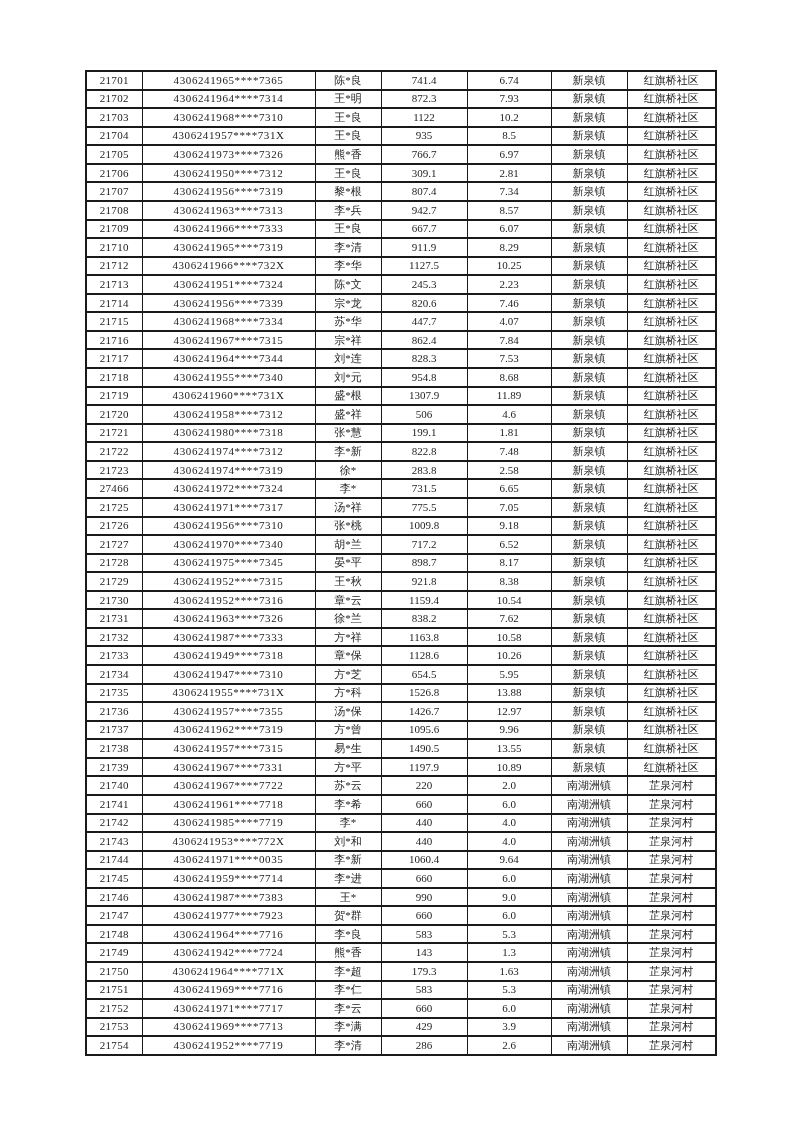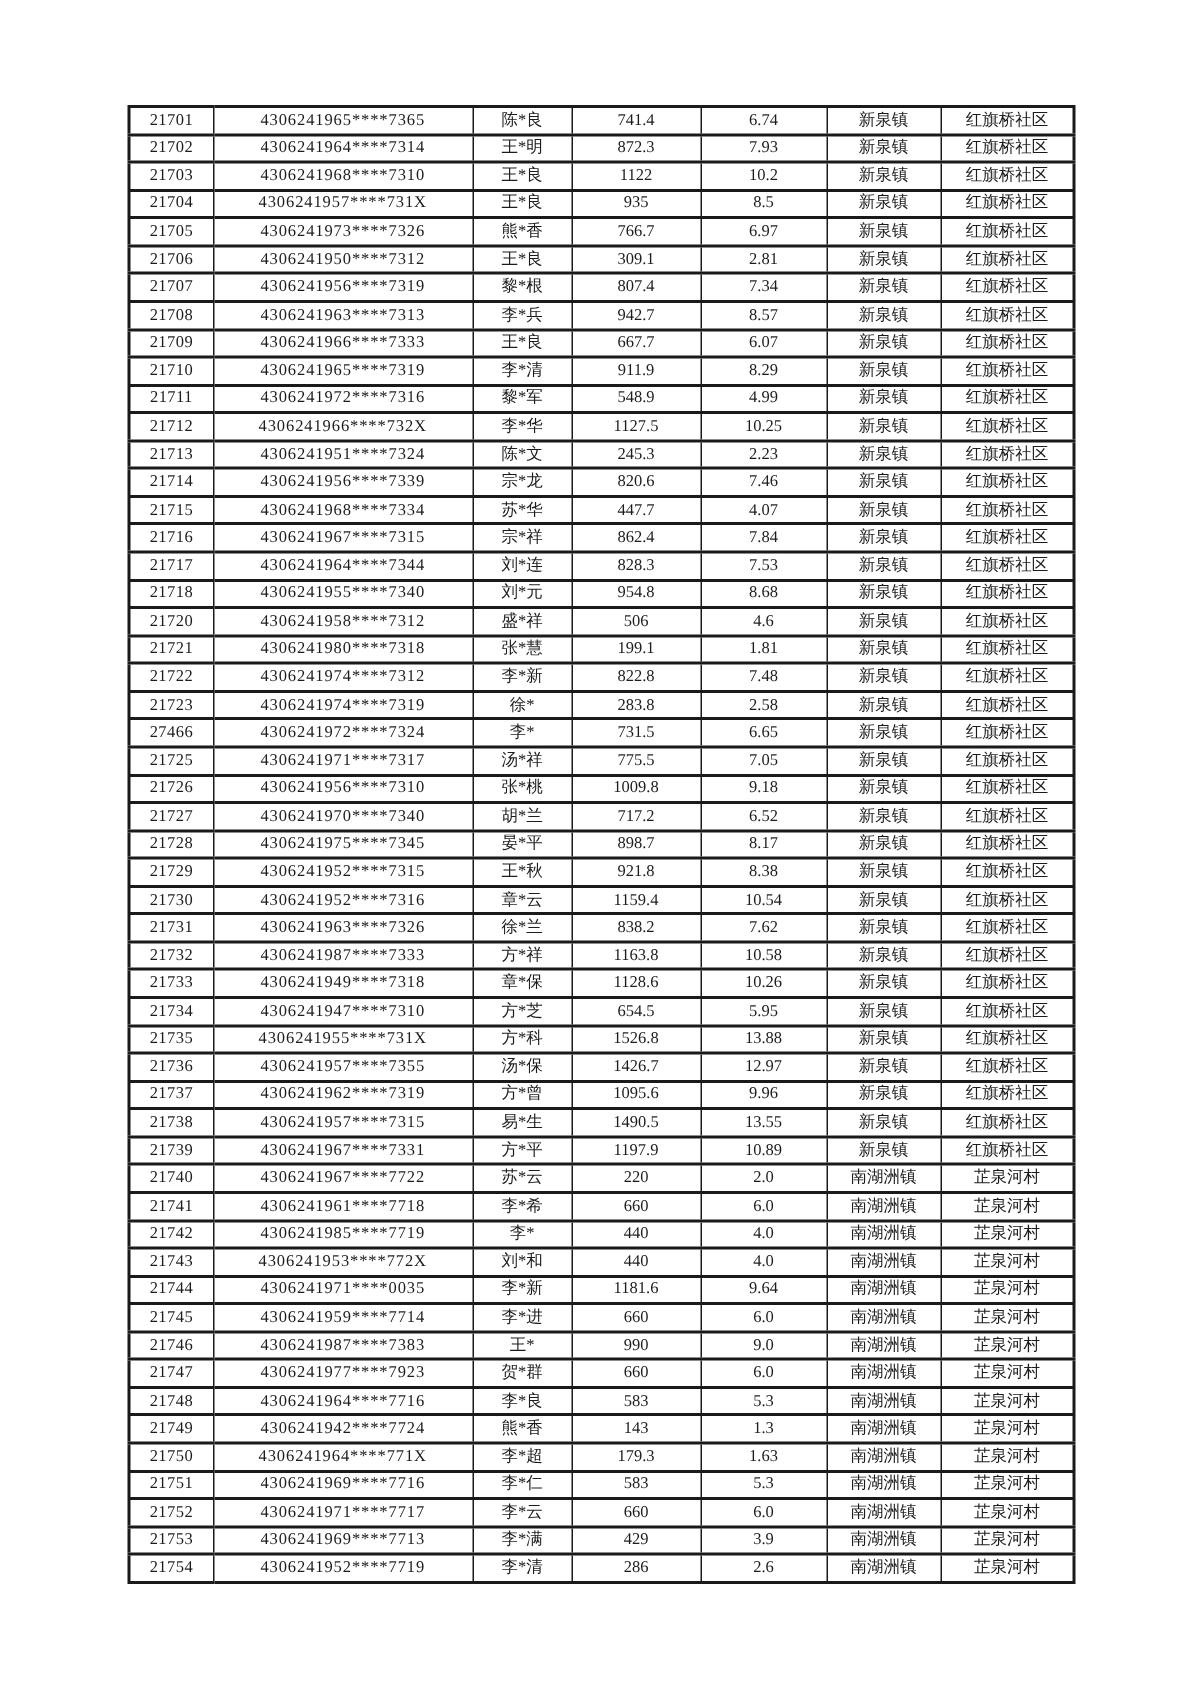--- a/index.html
+++ b/index.html
@@ -143,29 +143,20 @@
         <tr>
       <td class="cell-sequence">21710</td>
       <td class="cell-id-number">4306241965****7319</td>
       <td class="cell-name">李*清</td>
       <td class="cell-amount">911.9</td>
       <td class="cell-rate">8.29</td>
       <td class="cell-town">新泉镇</td>
       <td class="cell-village">红旗桥社区</td>
     </tr>
         <tr>
-      <td class="cell-sequence">21711</td>
-      <td class="cell-id-number">4306241972****7316</td>
-      <td class="cell-name">黎*军</td>
-      <td class="cell-amount">548.9</td>
-      <td class="cell-rate">4.99</td>
-      <td class="cell-town">新泉镇</td>
-      <td class="cell-village">红旗桥社区</td>
-    </tr>
-        <tr>
       <td class="cell-sequence">21712</td>
       <td class="cell-id-number">4306241966****732X</td>
       <td class="cell-name">李*华</td>
       <td class="cell-amount">1127.5</td>
       <td class="cell-rate">10.25</td>
       <td class="cell-town">新泉镇</td>
       <td class="cell-village">红旗桥社区</td>
     </tr>
         <tr>
       <td class="cell-sequence">21713</td>
@@ -215,20 +206,29 @@
         <tr>
       <td class="cell-sequence">21718</td>
       <td class="cell-id-number">4306241955****7340</td>
       <td class="cell-name">刘*元</td>
       <td class="cell-amount">954.8</td>
       <td class="cell-rate">8.68</td>
       <td class="cell-town">新泉镇</td>
       <td class="cell-village">红旗桥社区</td>
     </tr>
         <tr>
+      <td class="cell-sequence">21719</td>
+      <td class="cell-id-number">4306241960****731X</td>
+      <td class="cell-name">盛*根</td>
+      <td class="cell-amount">1307.9</td>
+      <td class="cell-rate">11.89</td>
+      <td class="cell-town">新泉镇</td>
+      <td class="cell-village">红旗桥社区</td>
+    </tr>
+        <tr>
       <td class="cell-sequence">21720</td>
       <td class="cell-id-number">4306241958****7312</td>
       <td class="cell-name">盛*祥</td>
       <td class="cell-amount">506</td>
       <td class="cell-rate">4.6</td>
       <td class="cell-town">新泉镇</td>
       <td class="cell-village">红旗桥社区</td>
     </tr>
         <tr>
       <td class="cell-sequence">21721</td>
@@ -434,21 +434,21 @@
       <td class="cell-name">刘*和</td>
       <td class="cell-amount">440</td>
       <td class="cell-rate">4.0</td>
       <td class="cell-town">南湖洲镇</td>
       <td class="cell-village">芷泉河村</td>
     </tr>
         <tr>
       <td class="cell-sequence">21744</td>
       <td class="cell-id-number">4306241971****0035</td>
       <td class="cell-name">李*新</td>
-      <td class="cell-amount">1181.6</td>
+      <td class="cell-amount">1060.4</td>
       <td class="cell-rate">9.64</td>
       <td class="cell-town">南湖洲镇</td>
       <td class="cell-village">芷泉河村</td>
     </tr>
         <tr>
       <td class="cell-sequence">21745</td>
       <td class="cell-id-number">4306241959****7714</td>
       <td class="cell-name">李*进</td>
       <td class="cell-amount">660</td>
       <td class="cell-rate">6.0</td>

